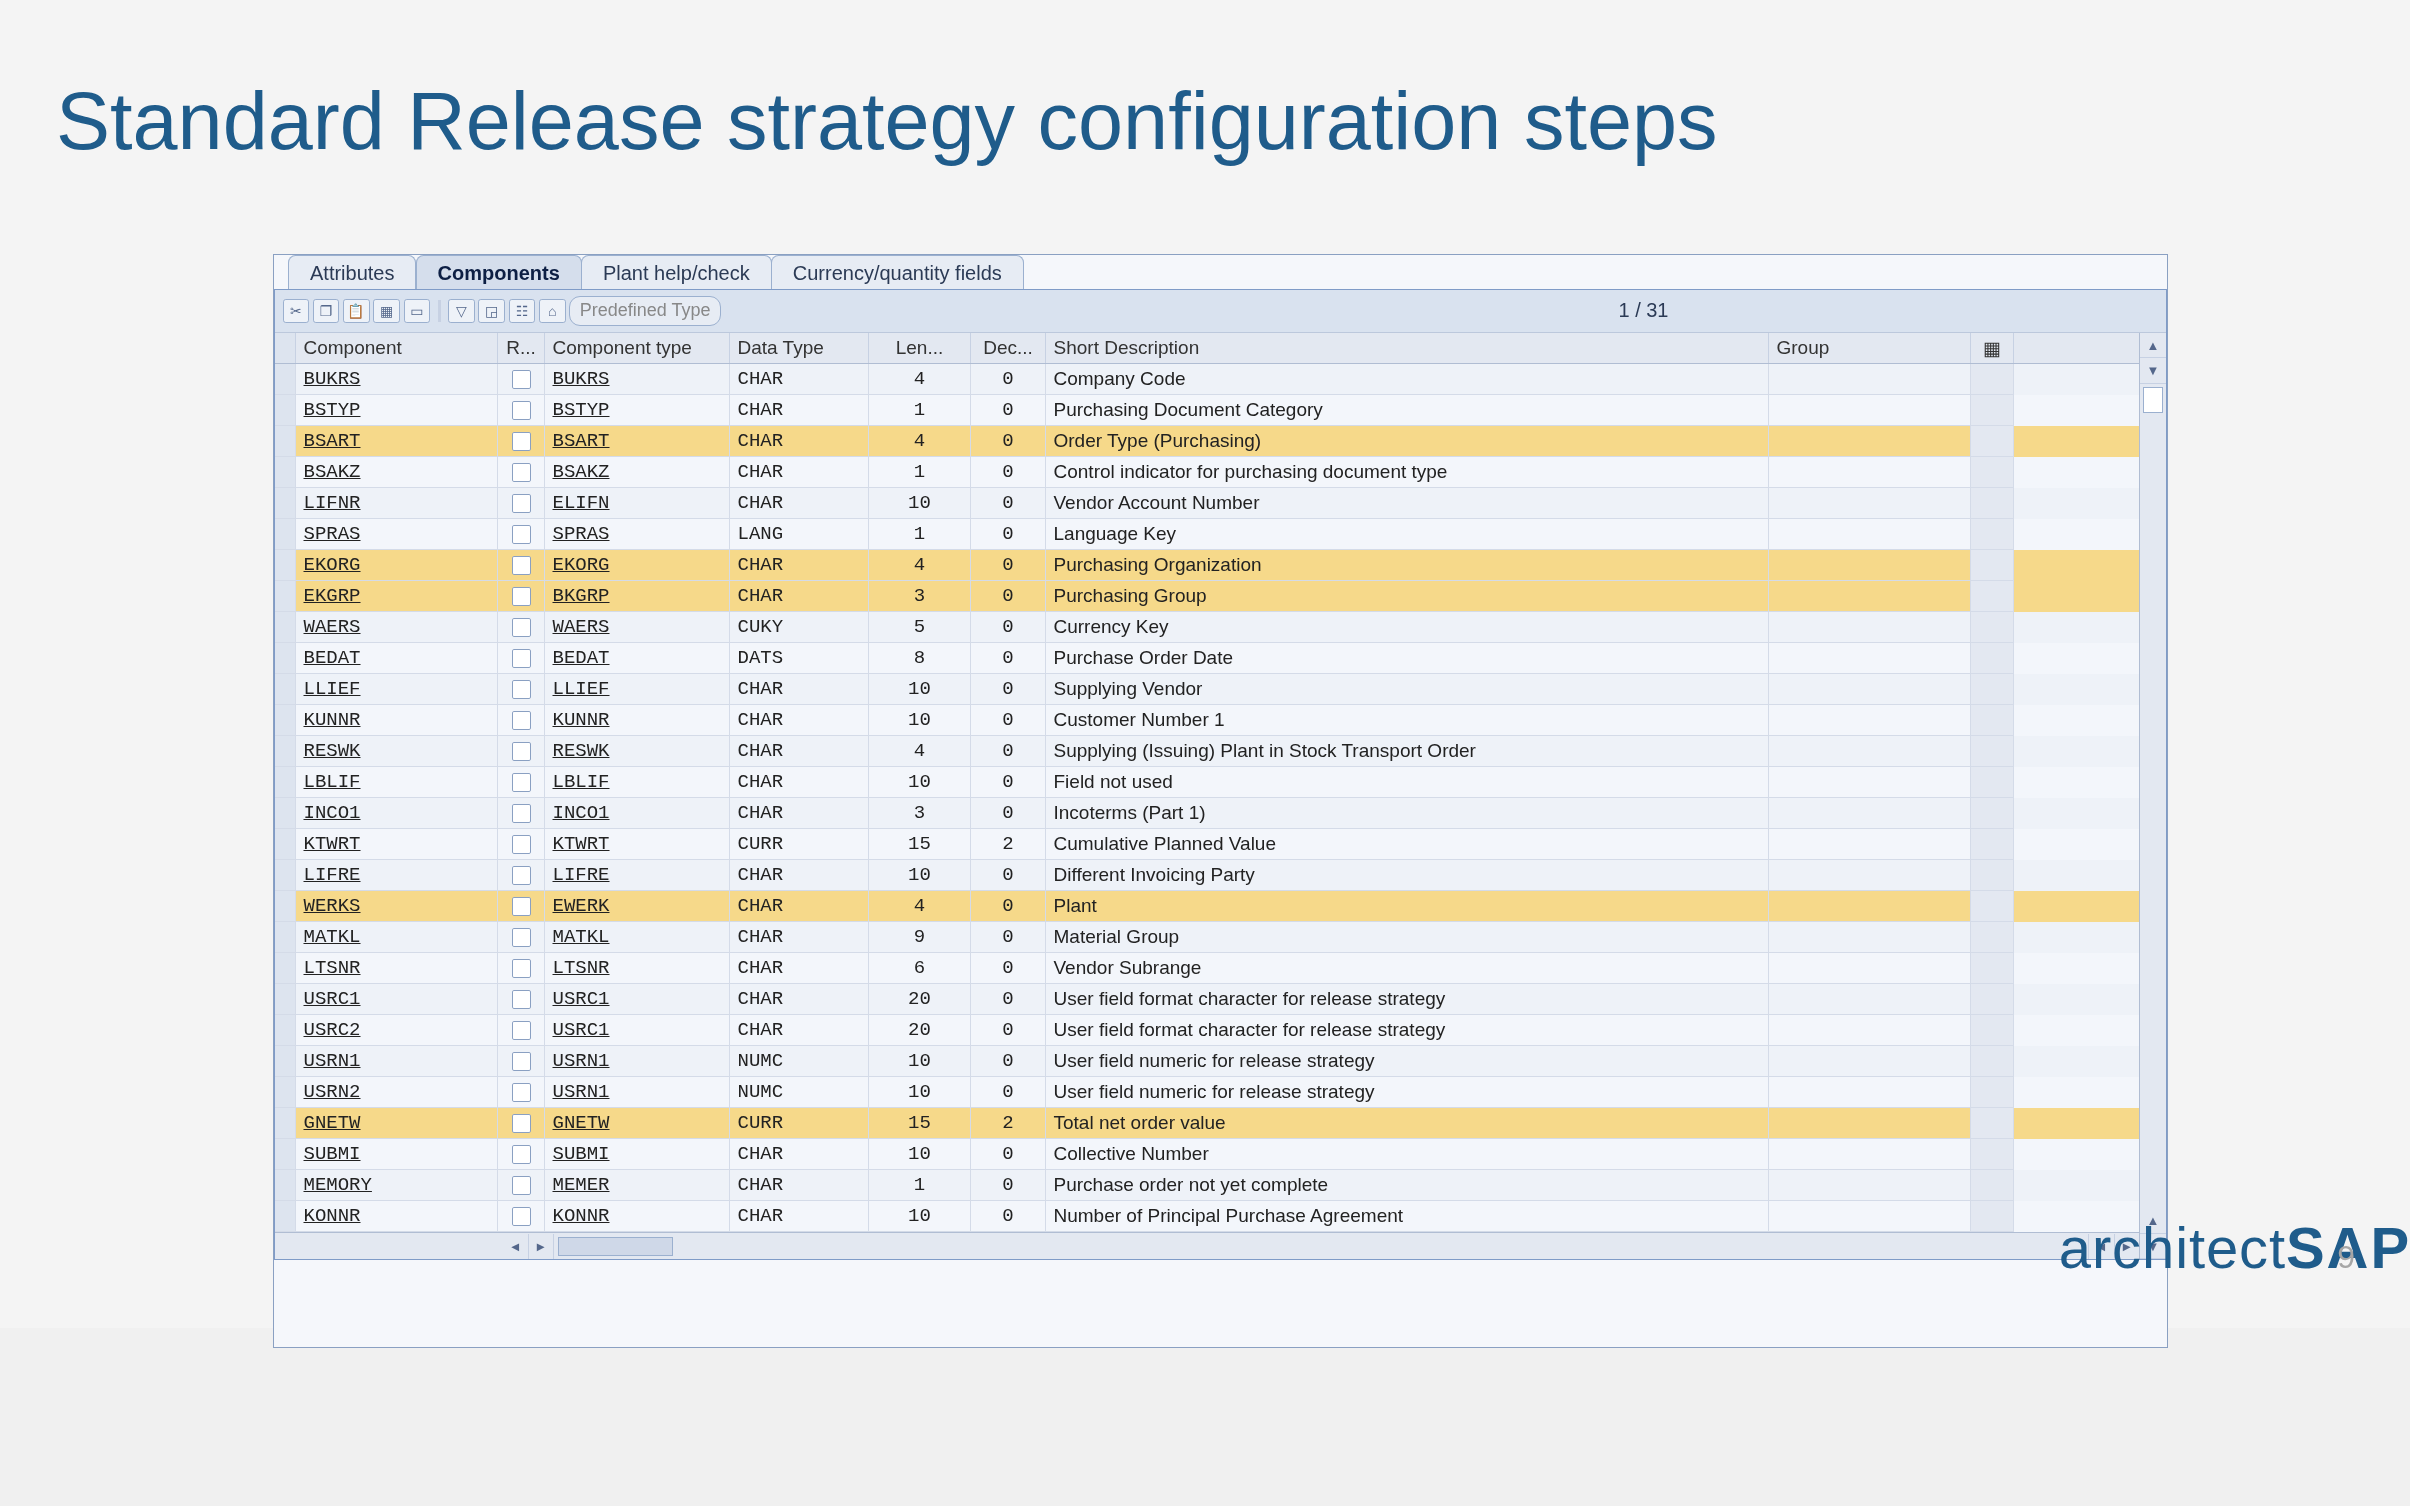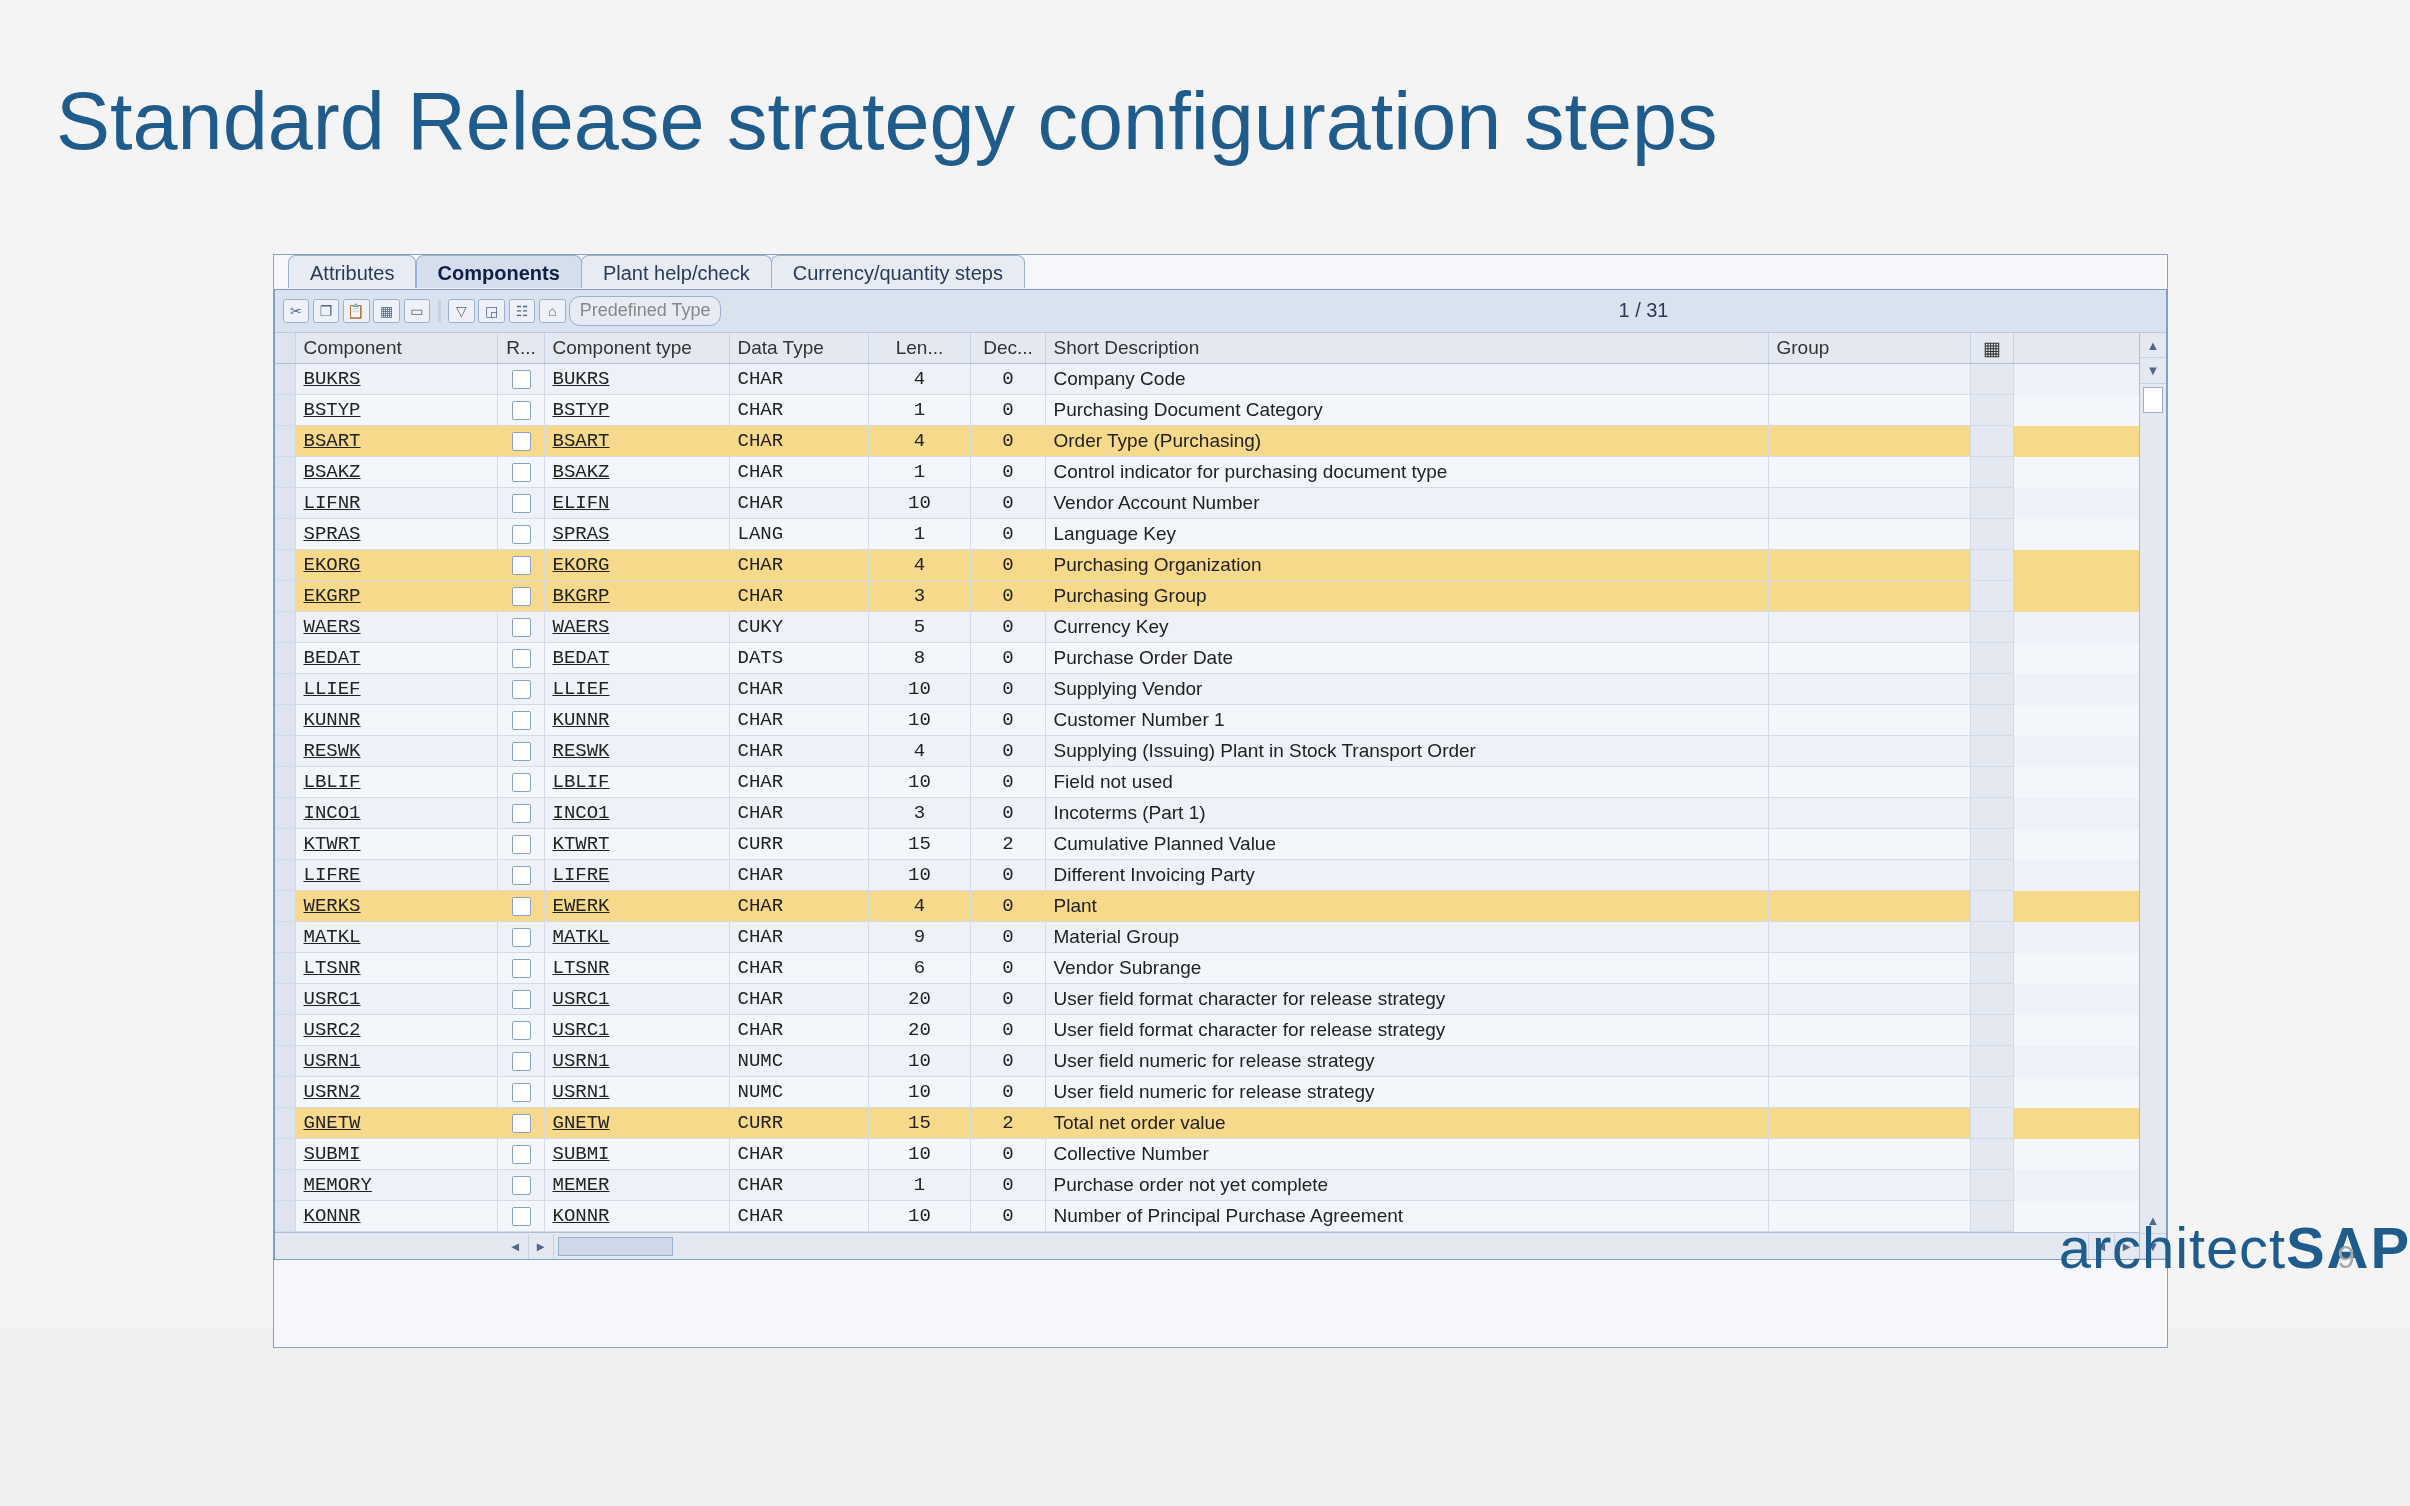--- a/index.html
+++ b/index.html
@@ -1,20 +1,20 @@
 <!DOCTYPE html>
 <html style="font-size:15px"><head>
 <meta charset="utf-8">
 <style>
   html,body{margin:0;padding:0;width:2411px;height:1507px;background:#f0f0f0;font-family:"Segoe UI",Arial,sans-serif;overflow:hidden}
   .slide{position:relative;width:2411px;height:1328px;background:#f4f4f4}
   .title{position:absolute;left:56px;top:75px;font-size:81px;font-weight:300;color:#1f5c8b}
   .app{position:absolute;left:273px;top:254px;width:1893px;height:1092px;background:#f5f7fb;border:0.9px solid #8aa0c2}
   
-  .tabs{display:flex;align-items:flex-start;height:34px;padding-left:14px;border-bottom:1.9px solid #7f9bc7;font-size:20px}
+  .tabs{display:flex;align-items:center;height:34px;padding-left:14px;border-bottom:1.9px solid #7f9bc7;font-size:20px}
   .tab{padding:5.6px 21px 3.8px 21px;border:0.9px solid #9bb0cf;border-bottom:none;border-top-left-radius:7.5px;border-top-right-radius:7.5px;margin-right:-0.9px;background:#e7ecf4;color:#2b3a55;cursor:pointer}
   .tab.active{background:#d5deec;color:#0d1f44;font-weight:600}
   
   .panel{background:#d9e2ef;border:1.9px solid #7f9bc7;border-top:none;padding:0}
   .toolbar{display:flex;align-items:center;gap:3.8px;padding:5.6px 7.5px;border-bottom:0.9px solid #bcc8dc}
   .tbtn{width:24.5px;height:22.6px;border:0.9px solid #9bb0cf;background:#eef2f8;border-radius:2.8px;display:flex;align-items:center;justify-content:center;font-size:14px;color:#54678b;cursor:pointer}
   .tsep{width:2.8px;height:22.6px;background:#c7d1e3;margin:0 3.8px}
   .pretype{border:0.9px solid #9bb0cf;background:#e7ecf4;color:#888;padding:3.8px 9.4px;border-radius:11px;font-size:18px}
   .pager{margin-left:auto;margin-right:490px;font-size:20px;color:#2b3a55}
   
@@ -58,21 +58,21 @@
 <body>
 
 <div class="slide">
   <div class="title">Standard Release strategy configuration steps</div>
 
   <div class="app">
     <div class="tabs">
       <div class="tab">Attributes</div>
       <div class="tab active">Components</div>
       <div class="tab">Plant help/check</div>
-      <div class="tab">Currency/quantity steps</div>
+      <div class="tab">Currency/quantity fields</div>
     </div>
 
     <div class="panel">
       <div class="toolbar">
         <div class="tbtn">✂</div>
         <div class="tbtn">❐</div>
         <div class="tbtn">📋</div>
         <div class="tbtn">▦</div>
         <div class="tbtn">▭</div>
         <div class="tsep"></div>

